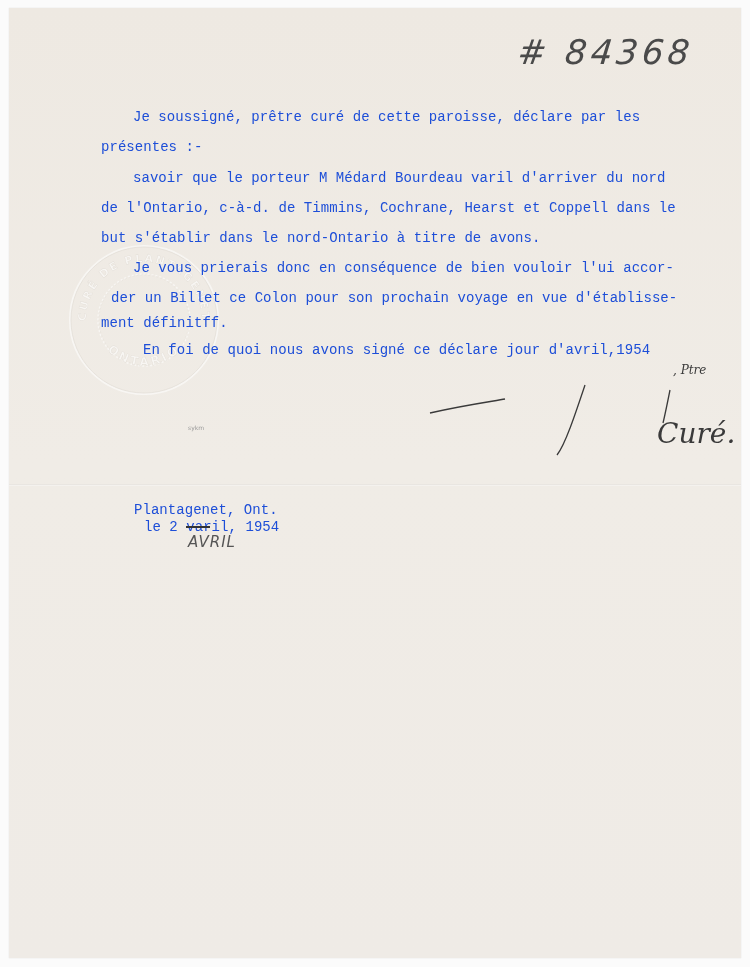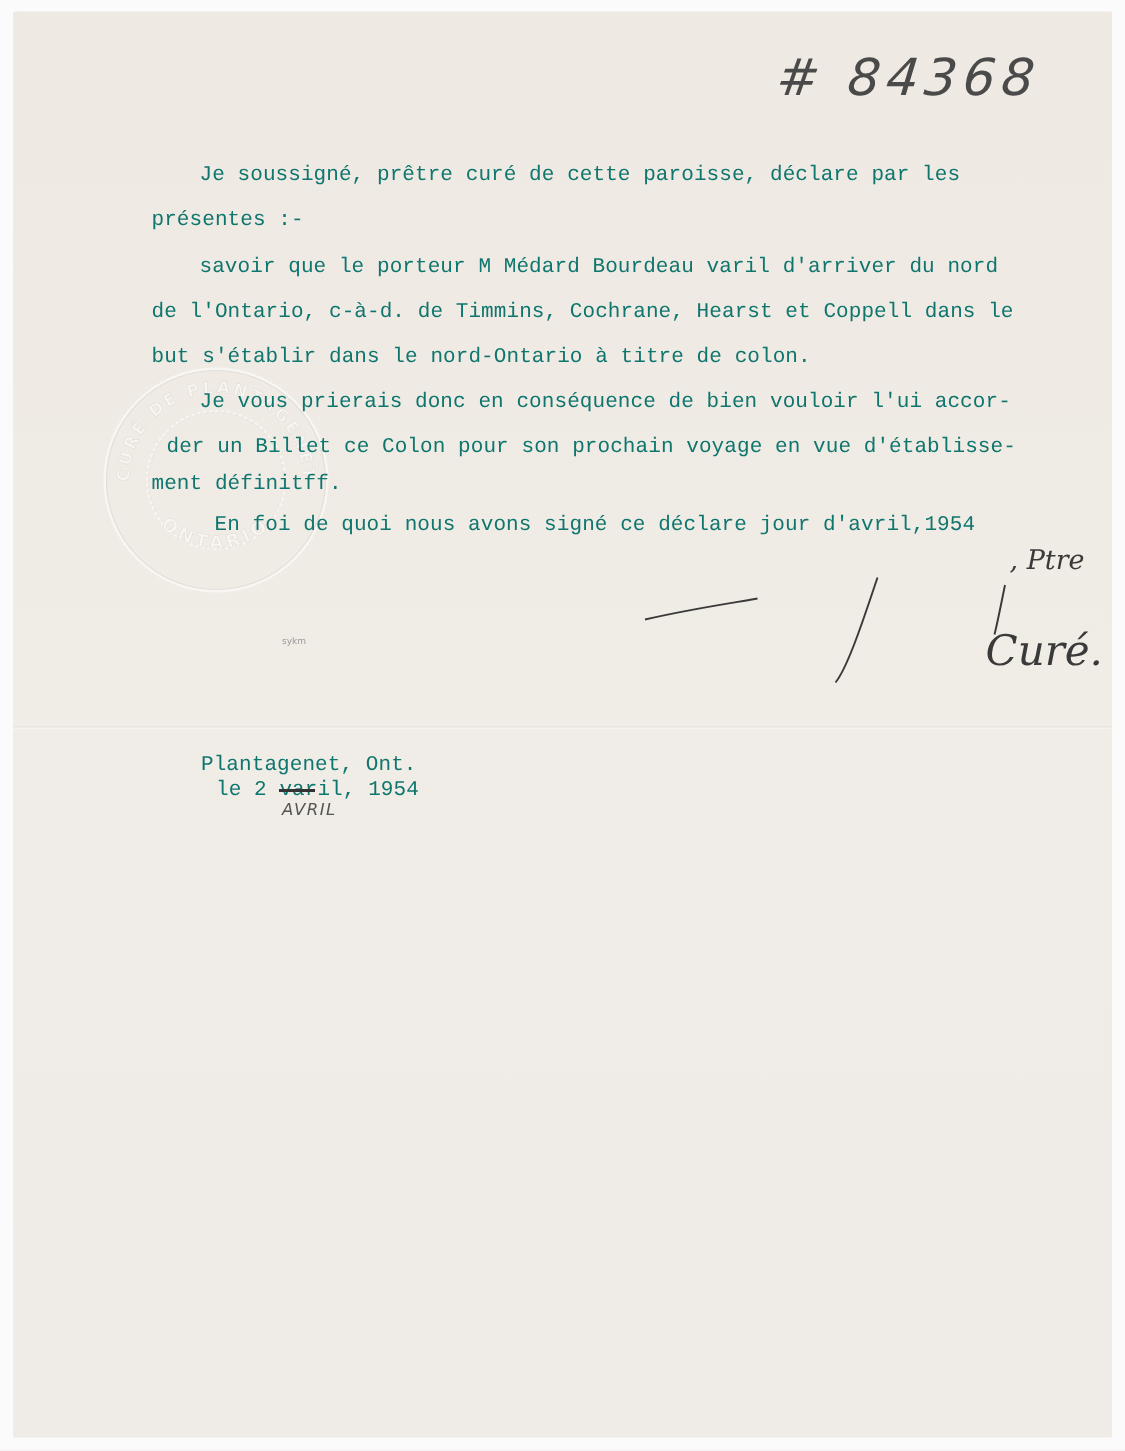--- a/index.html
+++ b/index.html
@@ -33,21 +33,21 @@
     font-style: italic;
     color: #4a4a4a;
     letter-spacing: 4px;
     transform: skewX(-6deg);
     font-weight: 300;
   }
   .typed {
     position: absolute;
     font-size: 14px;
     letter-spacing: 0.05px;
-    color: #0f766e;
+    color: #1d4ed8;
     white-space: pre;
     line-height: 14px;
   }
   .signature {
     position: absolute;
     left: 425px; top: 355px;
     width: 320px; height: 110px;
   }
   .sig-text {
     position: absolute;
@@ -58,21 +58,21 @@
   .seal {
     position: absolute;
     left: 64px; top: 240px;
     width: 160px; height: 160px;
     opacity: 0.55;
   }
   .handwritten-small {
     position: absolute;
     font-family: "DejaVu Sans", sans-serif;
     font-style: italic;
-    font-size: 11px;
+    font-size: 15px;
     color: #555;
     letter-spacing: 1px;
   }
   .strike {
     position: absolute;
     height: 1.5px; background: #333;
   }
   .smudge {
     position: absolute;
     font-size: 6px; color: #999;
@@ -102,33 +102,33 @@
   </text>
   <text font-family="DejaVu Sans, sans-serif" font-size="12" font-weight="bold" fill="#ffffff" stroke="#d8d2ca" stroke-width="0.4" letter-spacing="3">
     <textPath href="#sealBottomArc" startOffset="50%" text-anchor="middle">ONTARIO</textPath>
   </text>
 </svg>
 
 <div class="typed" style="left:133px; top:110px;">Je soussigné, prêtre curé de cette paroisse, déclare par les</div>
 <div class="typed" style="left:101px; top:140px;">présentes :-</div>
 <div class="typed" style="left:133px; top:171px;">savoir que le porteur M Médard Bourdeau varil d'arriver du nord</div>
 <div class="typed" style="left:101px; top:201px;">de l'Ontario, c-à-d. de Timmins, Cochrane, Hearst et Coppell dans le</div>
-<div class="typed" style="left:101px; top:231px;">but s'établir dans le nord-Ontario à titre de colon.</div>
+<div class="typed" style="left:101px; top:231px;">but s'établir dans le nord-Ontario à titre de avons.</div>
 <div class="typed" style="left:133px; top:261px;">Je vous prierais donc en conséquence de bien vouloir l'ui accor-</div>
 <div class="typed" style="left:111px; top:291px;">der un Billet ce Colon pour son prochain voyage en vue d'établisse-</div>
 <div class="typed" style="left:101px; top:316px;">ment définitff.</div>
 <div class="typed" style="left:143px; top:343px;">En foi de quoi nous avons signé ce déclare jour d'avril,1954</div>
 
 <div class="signature">
   <svg width="320" height="110" viewBox="0 0 320 110" style="position:absolute;left:0;top:0;">
     <path d="M5 58 C 40 50, 70 46, 80 44" fill="none" stroke="#3a3a3a" stroke-width="1.3"></path>
     <path d="M160 30 C 150 60, 140 90, 132 100" fill="none" stroke="#3a3a3a" stroke-width="1.3"></path>
     <path d="M245 35 C 242 50, 240 60, 238 68" fill="none" stroke="#3a3a3a" stroke-width="1.3"></path>
   </svg>
-  <div class="sig-text" style="left:248px; top:8px; font-size:18px;">, Ptre</div>
+  <div class="sig-text" style="left:248px; top:8px; font-size:12px;">, Ptre</div>
   <div class="sig-text" style="left:232px; top:62px; font-size:28px;">Curé.</div>
 </div>
 
 <div class="smudge" style="left:188px; top:424px;">sykm</div>
 
 <div class="typed" style="left:134px; top:503px;">Plantagenet, Ont.</div>
 <div class="typed" style="left:144px; top:520px;"><span>le 2 </span><span style="position:relative;">varil</span><span>, 1954</span></div>
 <div class="strike" style="left:186px; top:526px; width:24px;"></div>
 <div class="handwritten-small" style="left:188px; top:533px;">AVRIL</div>
 

